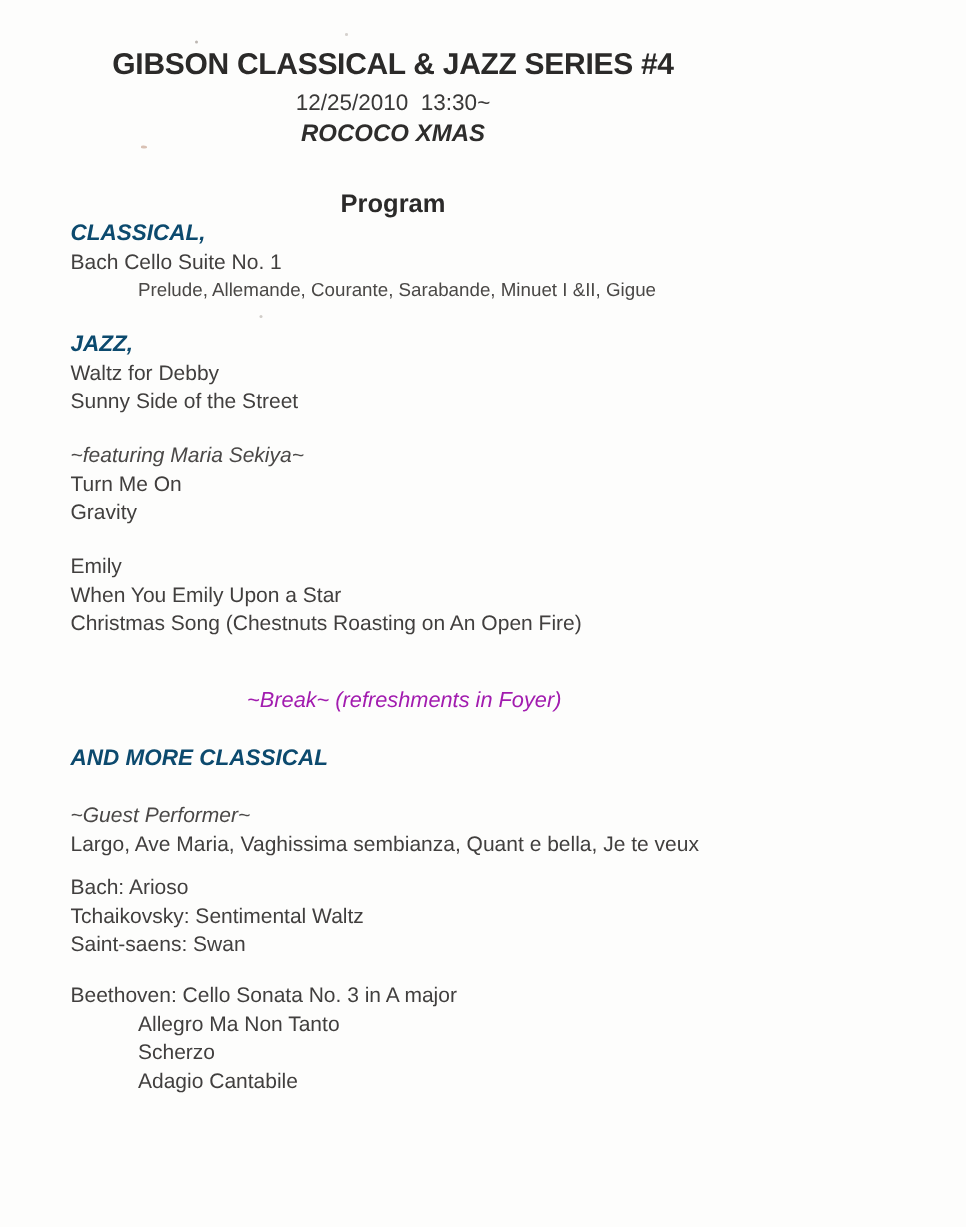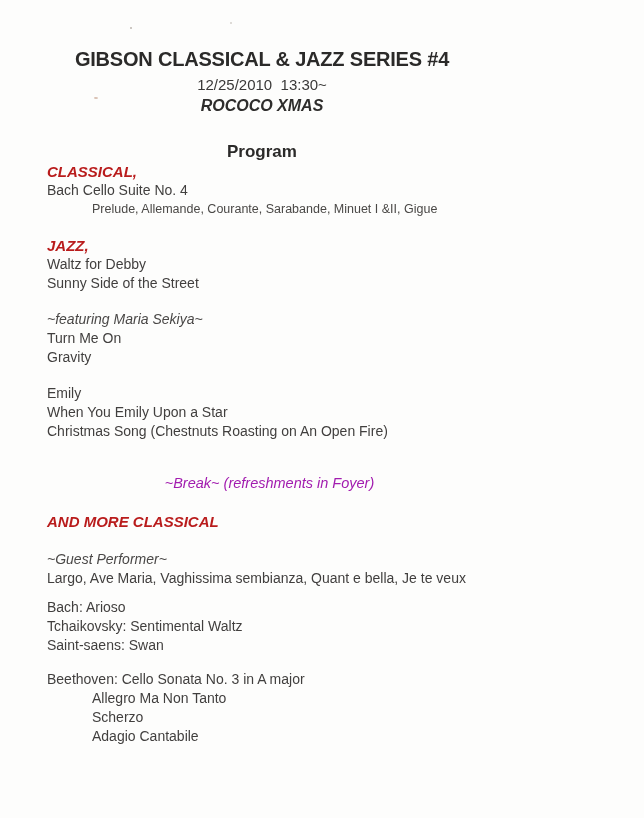--- a/index.html
+++ b/index.html
@@ -5,21 +5,21 @@
   html, body {
     margin: 0;
     padding: 0;
     background: #ffffff;
   }
   .page {
     position: relative;
     width: 644px;
     height: 818px;
     box-sizing: border-box;
-    padding-top: 46px;
+    padding-top: 30px;
     background: #fdfdfc;
     font-family: "Liberation Sans", sans-serif;
     color: #413f3e;
     overflow: hidden;
   }
   
   .header-block {
     margin-left: 47px;
     width: 430px;
     text-align: center;
@@ -61,21 +61,21 @@
   }
   .line {
     font-size: 14px;
     line-height: 19px;
   }
   .sec-label {
     font-size: 15px;
     line-height: 19px;
     font-weight: bold;
     font-style: italic;
-    color: #b91c1c;
+    color: #0c4a6e;
   }
   .italic {
     font-style: italic;
     color: #4a4847;
   }
   .indent {
     padding-left: 45px;
   }
   .small {
     font-size: 12.5px;
@@ -121,21 +121,21 @@
     <h1 class="title">GIBSON CLASSICAL &amp; JAZZ SERIES #4</h1>
     <div class="date">12/25/2010  13:30~</div>
     <div class="subtitle">ROCOCO XMAS</div>
     <h2 class="program-heading">Program</h2>
   </div>
 
   <div class="content">
 
     <section>
       <div class="sec-label">CLASSICAL,</div>
-      <div class="line">Bach Cello Suite No. 4</div>
+      <div class="line">Bach Cello Suite No. 1</div>
       <div class="line small indent">Prelude, Allemande, Courante, Sarabande, Minuet I &amp;II, Gigue</div>
     </section>
 
     <section class="jazz-block">
       <div class="sec-label">JAZZ,</div>
       <div class="line">Waltz for Debby</div>
       <div class="line">Sunny Side of the Street</div>
 
       <div class="line italic gap-1">~featuring Maria Sekiya~</div>
       <div class="line">Turn Me On</div>

